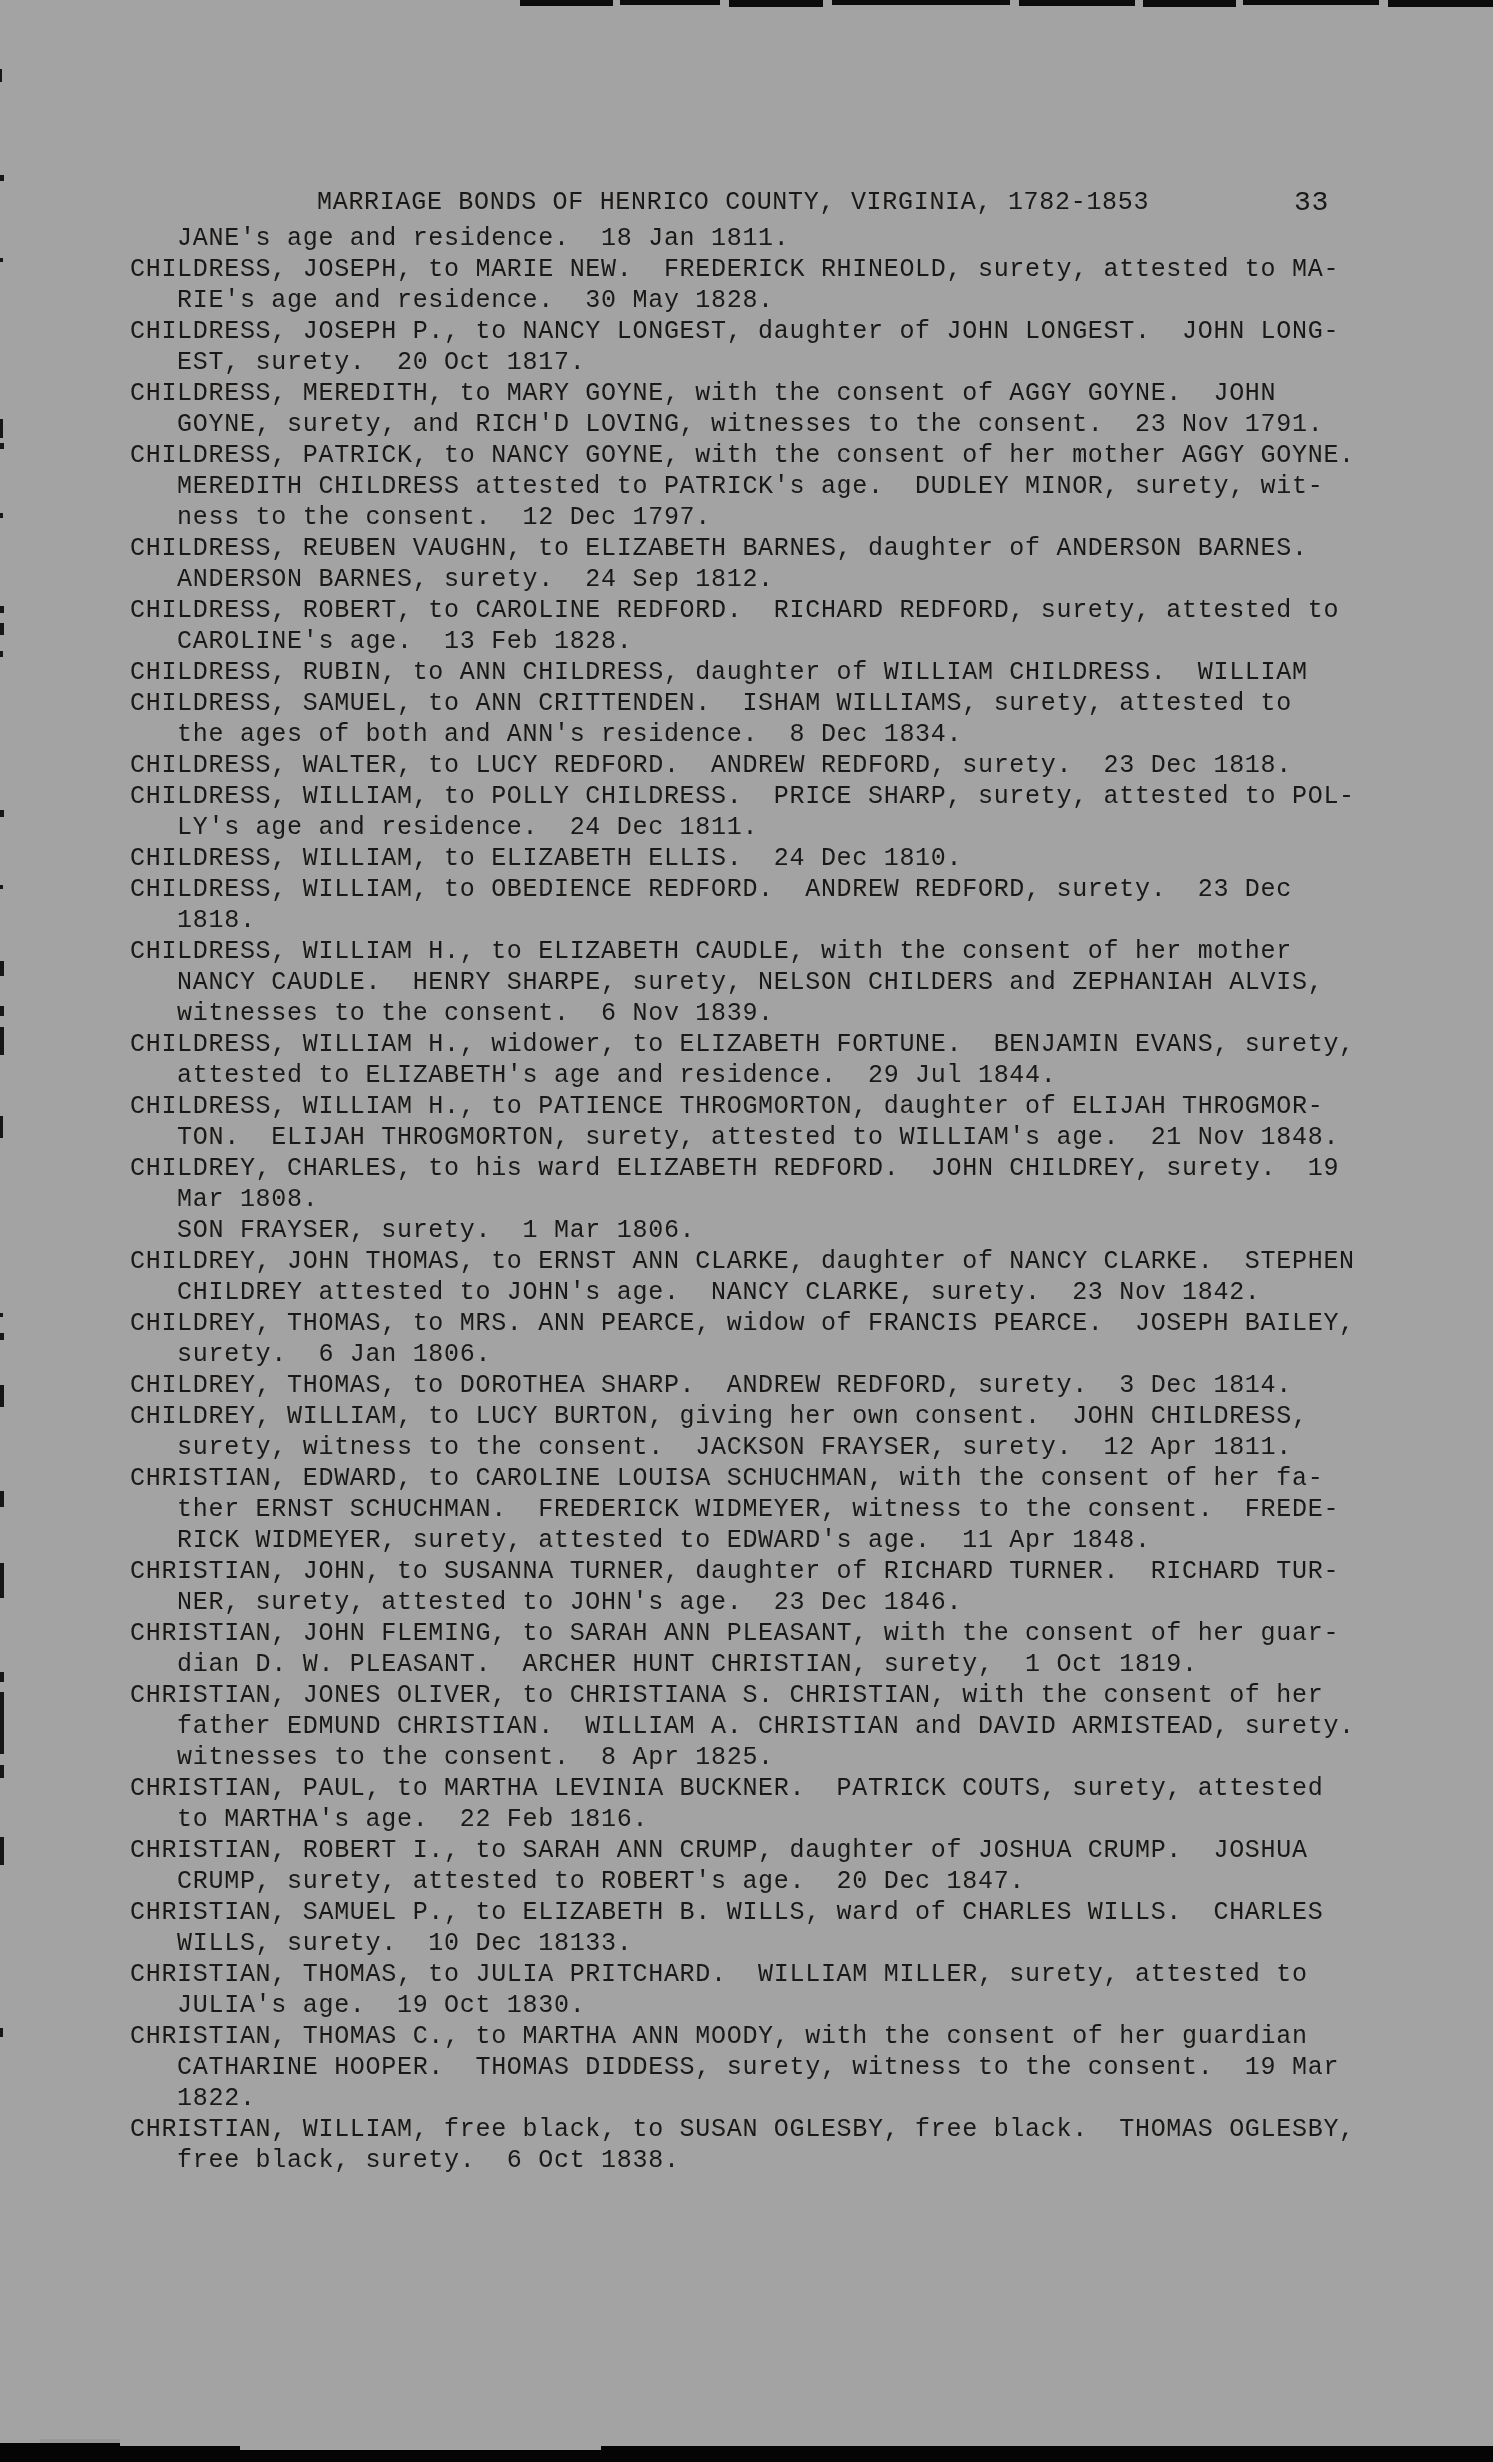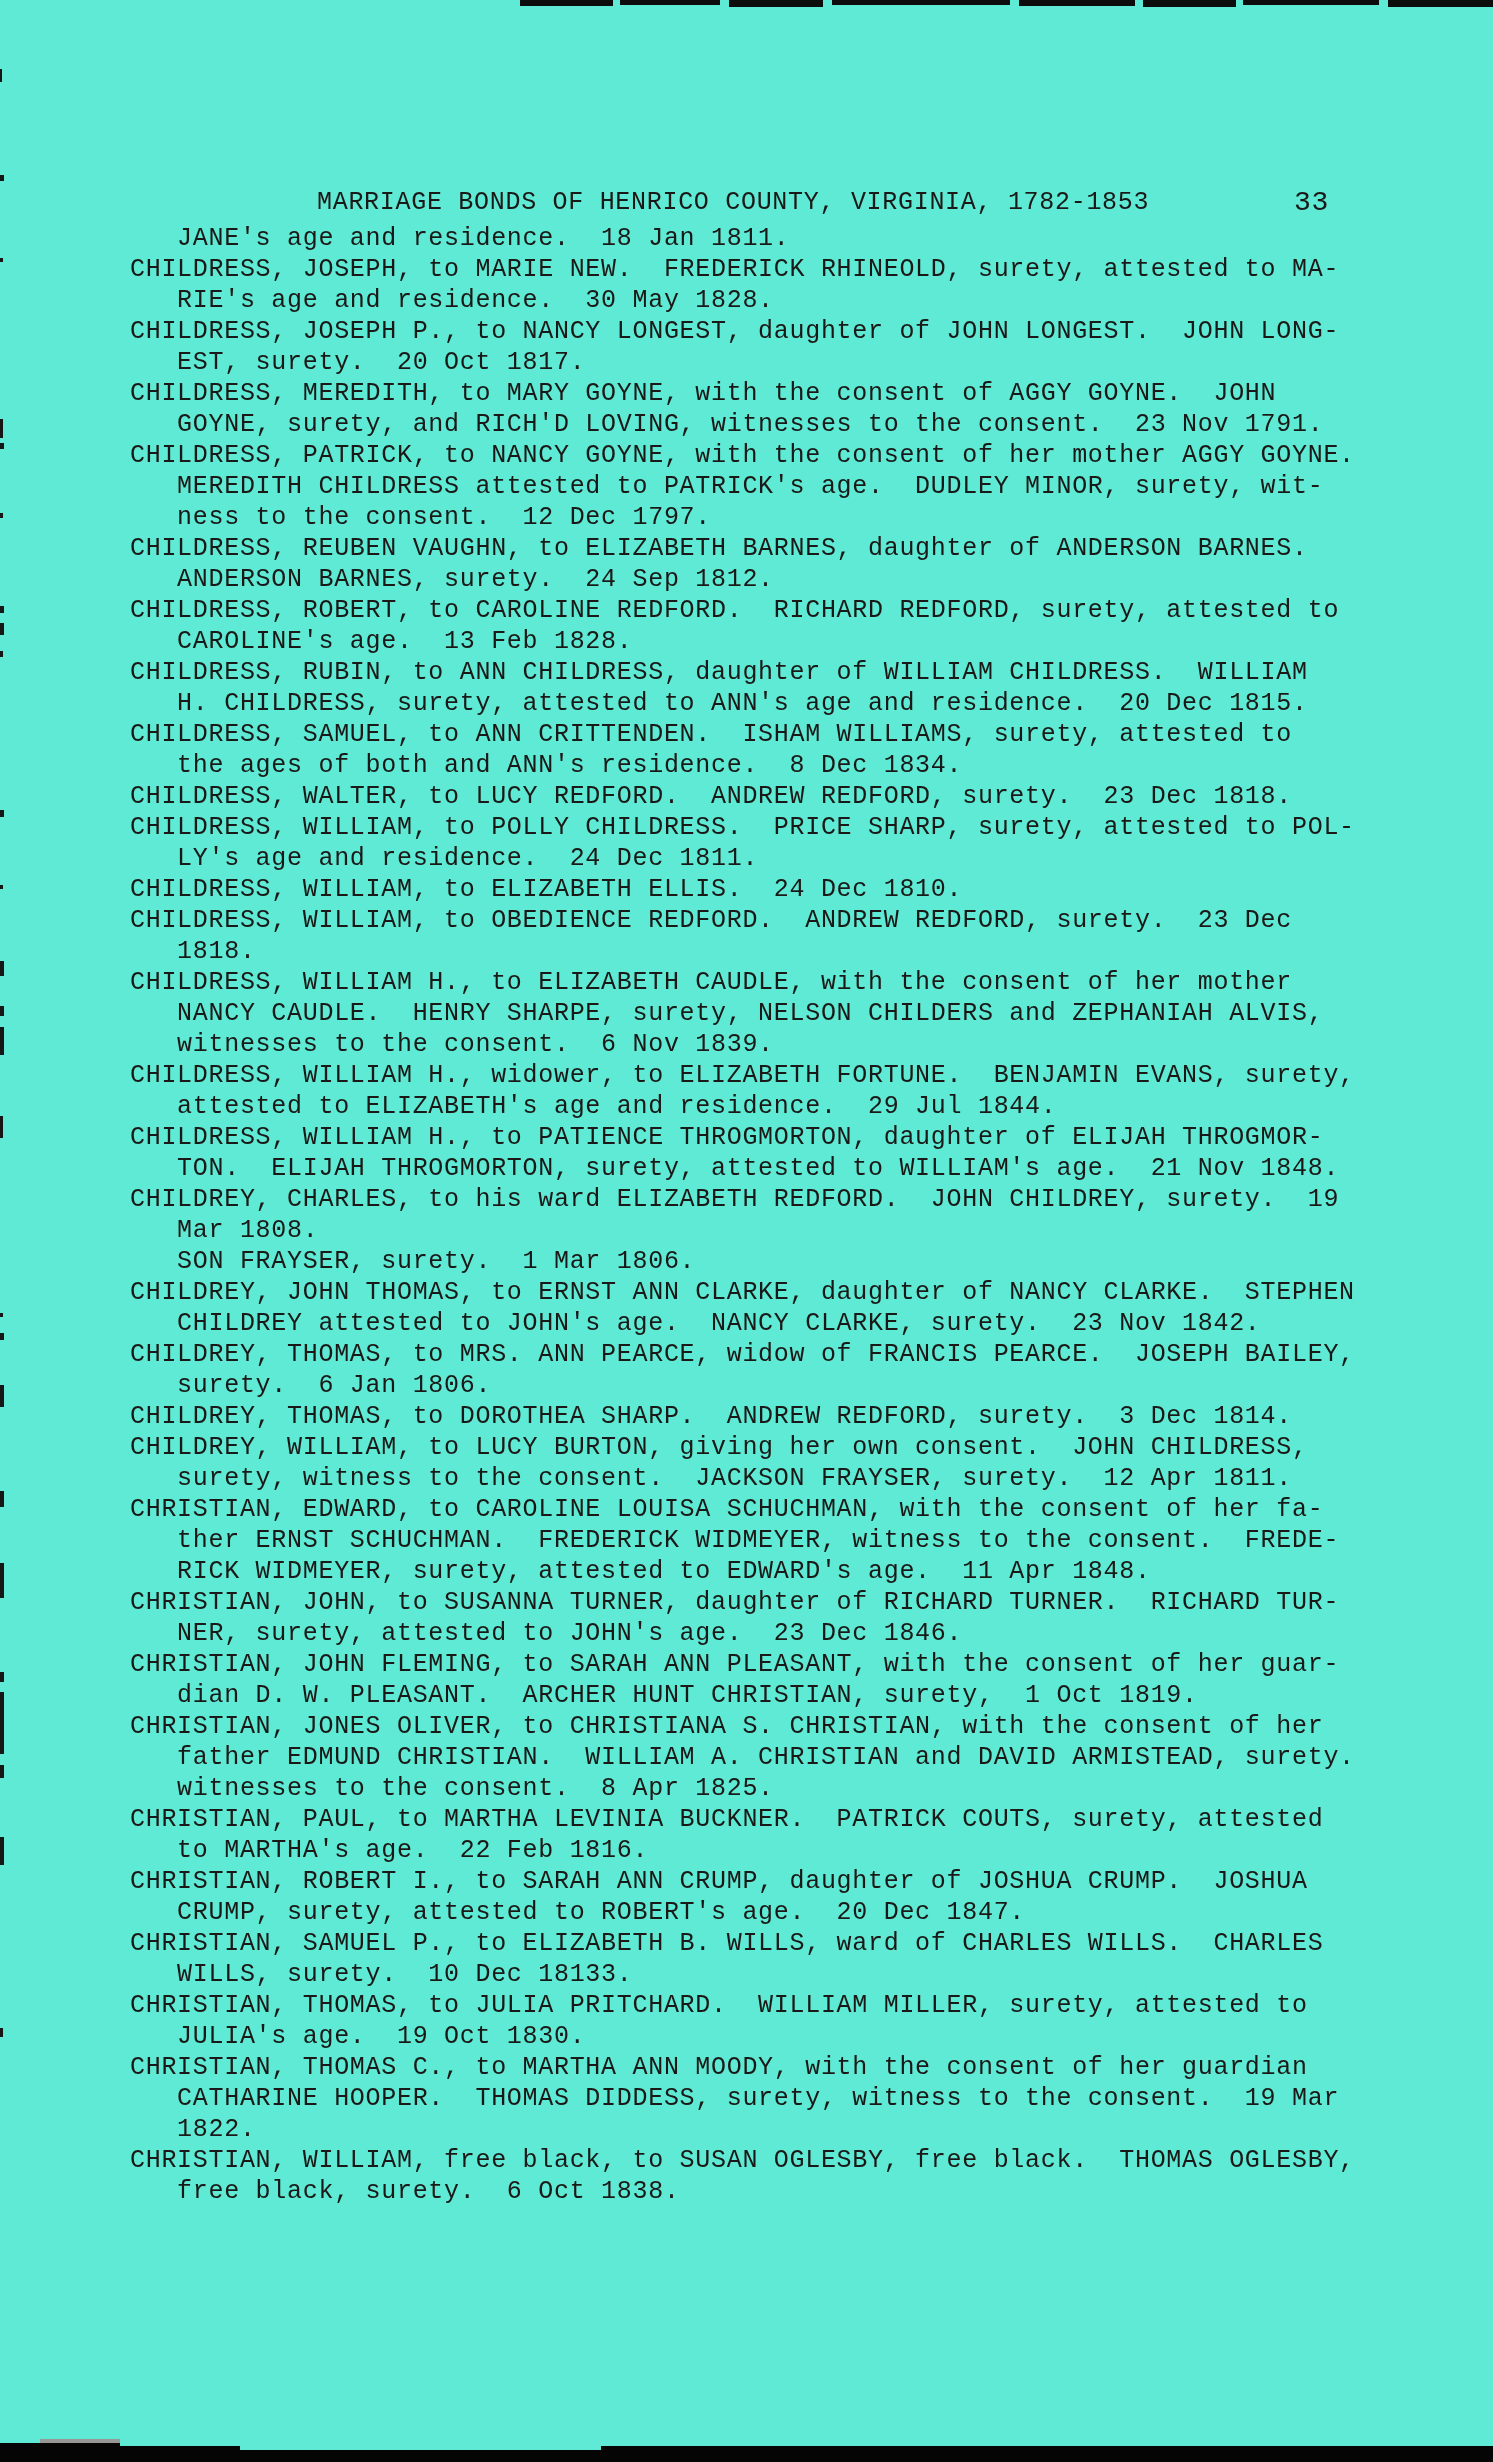--- a/index.html
+++ b/index.html
@@ -4,21 +4,21 @@
 <style>
   html, body {
     margin: 0;
     padding: 0;
     background: #e8e7e5;
   }
   .page {
     position: relative;
     width: 1494px;
     height: 2462px;
-    background: #5eead4;
+    background: #a3a3a3;
     overflow: hidden;
     font-family: "Liberation Mono", "DejaVu Sans Mono", monospace;
     color: #1a1917;
   }
   .header-title {
     position: absolute;
     left: 317px;
     top: 187px;
     font-size: 25px;
     line-height: 31px;
@@ -121,21 +121,20 @@
       <div class="line">CHILDRESS, MEREDITH, to MARY GOYNE, with the consent of AGGY GOYNE.  JOHN</div>
       <div class="line">   GOYNE, surety, and RICH'D LOVING, witnesses to the consent.  23 Nov 1791.</div>
       <div class="line">CHILDRESS, PATRICK, to NANCY GOYNE, with the consent of her mother AGGY GOYNE.</div>
       <div class="line">   MEREDITH CHILDRESS attested to PATRICK's age.  DUDLEY MINOR, surety, wit-</div>
       <div class="line">   ness to the consent.  12 Dec 1797.</div>
       <div class="line">CHILDRESS, REUBEN VAUGHN, to ELIZABETH BARNES, daughter of ANDERSON BARNES.</div>
       <div class="line">   ANDERSON BARNES, surety.  24 Sep 1812.</div>
       <div class="line">CHILDRESS, ROBERT, to CAROLINE REDFORD.  RICHARD REDFORD, surety, attested to</div>
       <div class="line">   CAROLINE's age.  13 Feb 1828.</div>
       <div class="line">CHILDRESS, RUBIN, to ANN CHILDRESS, daughter of WILLIAM CHILDRESS.  WILLIAM</div>
-      <div class="line">   H. CHILDRESS, surety, attested to ANN's age and residence.  20 Dec 1815.</div>
       <div class="line">CHILDRESS, SAMUEL, to ANN CRITTENDEN.  ISHAM WILLIAMS, surety, attested to</div>
       <div class="line">   the ages of both and ANN's residence.  8 Dec 1834.</div>
       <div class="line">CHILDRESS, WALTER, to LUCY REDFORD.  ANDREW REDFORD, surety.  23 Dec 1818.</div>
       <div class="line">CHILDRESS, WILLIAM, to POLLY CHILDRESS.  PRICE SHARP, surety, attested to POL-</div>
       <div class="line">   LY's age and residence.  24 Dec 1811.</div>
       <div class="line">CHILDRESS, WILLIAM, to ELIZABETH ELLIS.  24 Dec 1810.</div>
       <div class="line">CHILDRESS, WILLIAM, to OBEDIENCE REDFORD.  ANDREW REDFORD, surety.  23 Dec</div>
       <div class="line">   1818.</div>
       <div class="line">CHILDRESS, WILLIAM H., to ELIZABETH CAUDLE, with the consent of her mother</div>
       <div class="line">   NANCY CAUDLE.  HENRY SHARPE, surety, NELSON CHILDERS and ZEPHANIAH ALVIS,</div>

